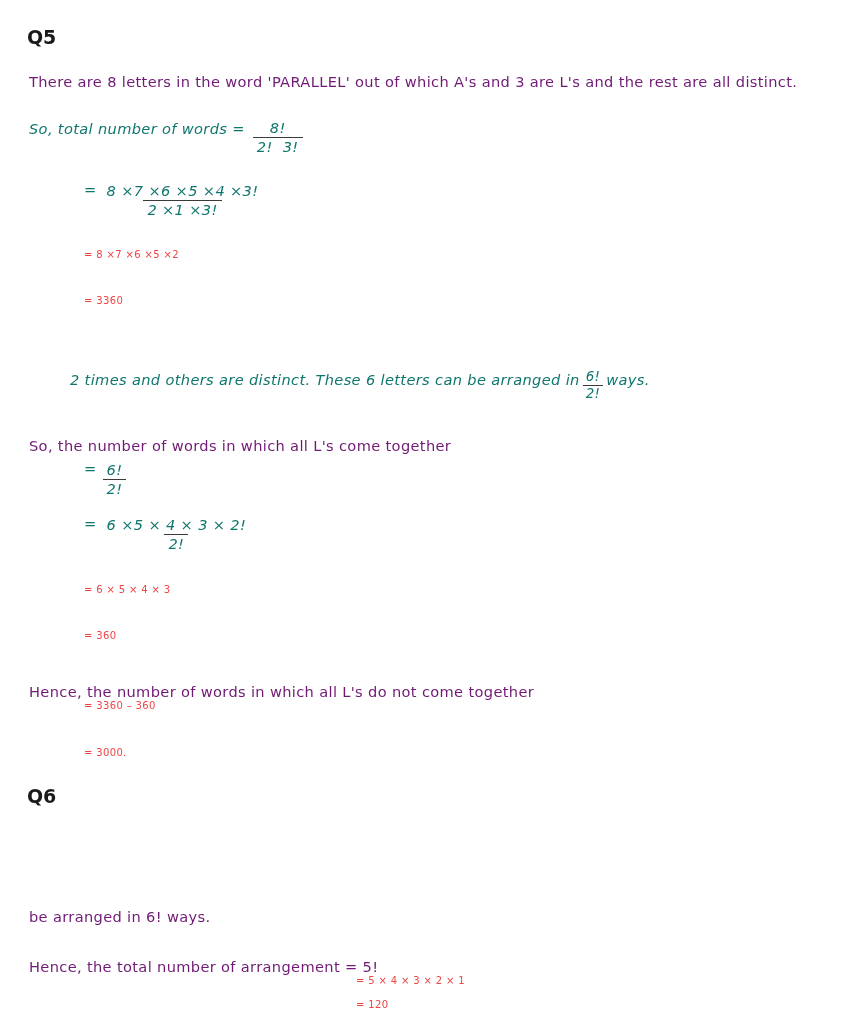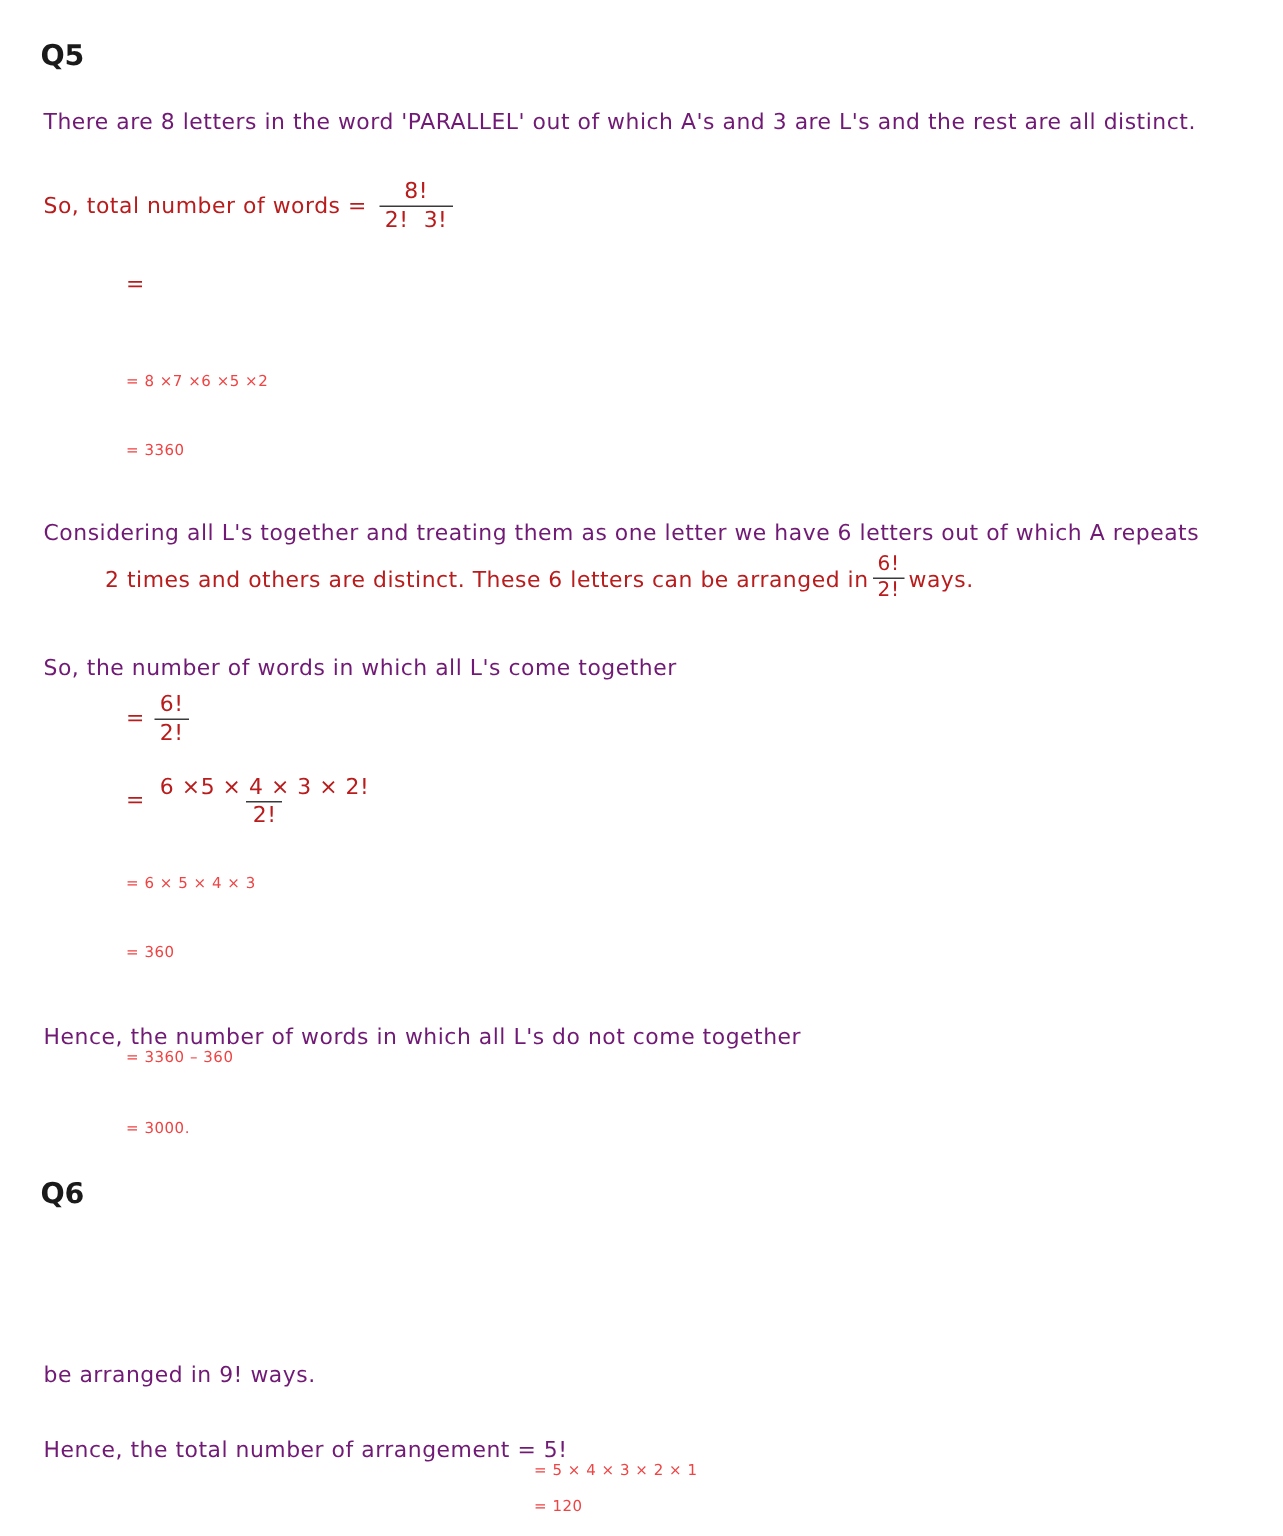--- a/index.html
+++ b/index.html
@@ -51,25 +51,25 @@
     font-size: 10px;
     color: #ef4444;
     letter-spacing: 0.35px;
     white-space: nowrap;
   }
 
   
   .frac-row {
     position: absolute;
     display: flex;
-    align-items: center;
     font-size: 14.6px;
-    color: #b91c1c;
+    color: #0f766e;
     letter-spacing: 0.35px;
     white-space: nowrap;
+    font-style: italic;
   }
   .frac-row .eqsign {
     margin-right: 6px;
     font-size: 14.6px;
     line-height: 1;
   }
   .frac {
     display: inline-flex;
     flex-direction: column;
     align-items: center;
@@ -119,27 +119,30 @@
   <div class="frac-row" style="left:29px; top:120px;">
     <span>So, total  number of words =</span>
     <span class="frac" style="margin-left:8px;">
       <span class="num">8!</span>
       <span class="den"><span>2!</span><span class="wide-gap"></span><span>3!</span></span>
     </span>
   </div>
 
   <div class="frac-row" style="left:84px; top:183px;">
     <span class="eqsign">=</span>
+    <span class="frac">
+      <span class="num">8 ×7 ×6 ×5 ×4 ×3!</span>
+      <span class="den">2 ×1 ×3!</span>
+    </span>
   </div>
 
   <div class="eqline" style="left:84px; top:249px;">= 8 ×7 ×6 ×5 ×2</div>
 
   <div class="eqline" style="left:84px; top:295px;">= 3360</div>
 
-  <div class="para" style="left:29px; top:340px;">Considering all L's together and treating them  as one letter we have 6 letters out of which A repeats</div>
 
   <div class="frac-row" style="left:29px; top:371px;margin-left:41px;">
     <span>2 times and others are distinct. These 6 letters can be arranged in</span>
     <span class="inline-frac">
       <span class="num">6!</span>
       <span class="den">2!</span>
     </span>
     <span>ways.</span>
   </div>
 
@@ -168,21 +171,21 @@
   <div class="para" style="left:29px; top:676px;">Hence, the number of words in which all L's do not come together</div>
 
   <div class="eqline" style="left:84px; top:700px;text-align:center;">= 3360 – 360</div>
 
   <div class="eqline" style="left:84px; top:747px;">= 3000.</div>
 
   <div class="q-heading" style="top:785px;">Q6</div>
 
 
 
-  <div class="para" style="left:29px; top:901px;">be arranged in 9! ways.</div>
+  <div class="para" style="left:29px; top:901px;">be arranged in 6! ways.</div>
 
   <div class="para" style="left:29px; top:951px;">Hence, the total number of arrangement = 5!</div>
 
   <div class="eqline" style="left:356px; top:975px;">= 5 × 4 × 3 × 2 × 1</div>
 
   <div class="eqline" style="left:356px; top:999px;">= 120</div>
 
 </div>
 
 </body></html>

